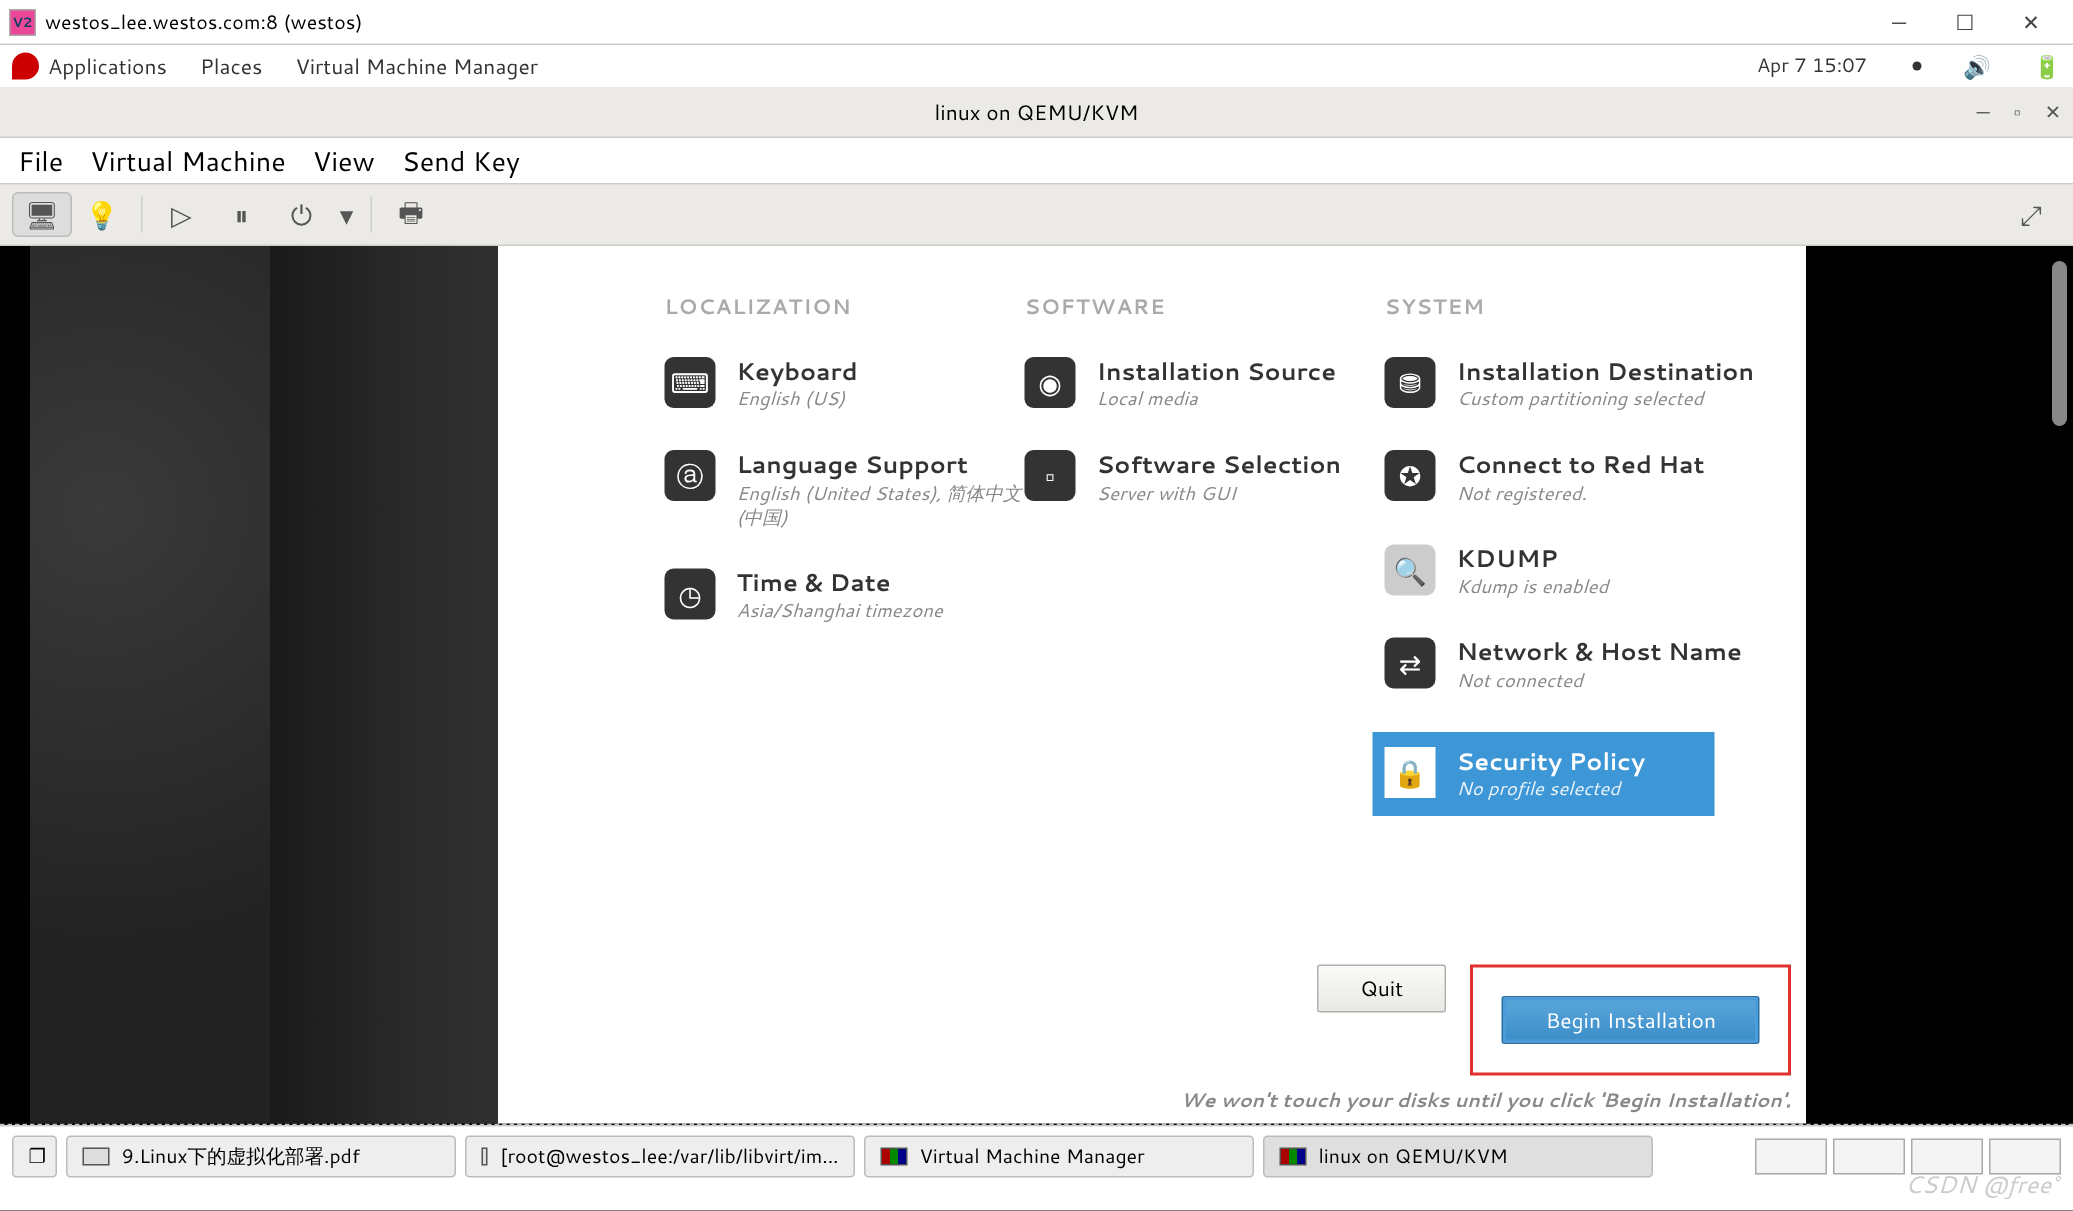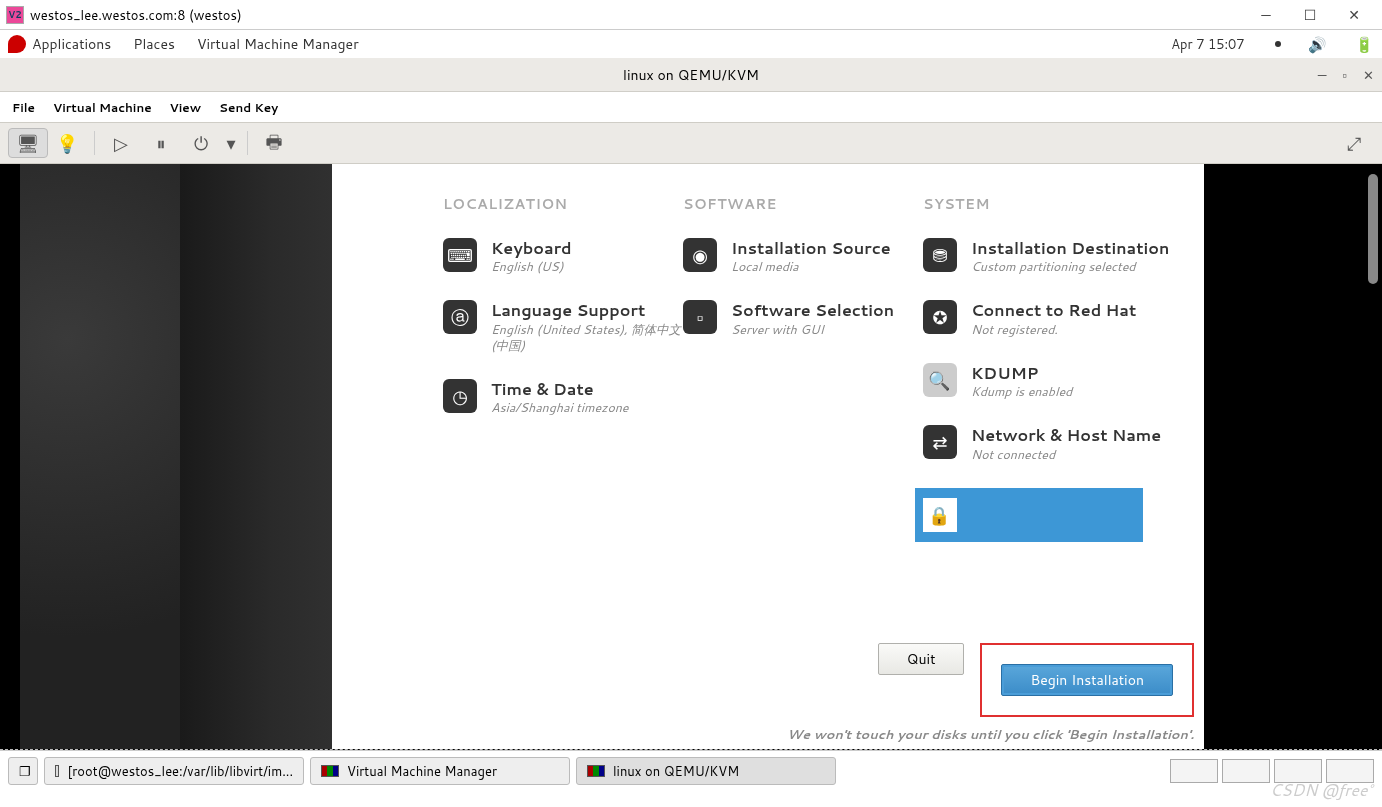--- a/index.html
+++ b/index.html
@@ -18,21 +18,21 @@
 .gnome-spacer { flex:1; }
 .gnome-right { display:flex; align-items:center; gap:28px; font-size:13px; }
 .dot { width:6px; height:6px; border-radius:50%; background:#333; display:inline-block; margin-left:2px;}
 .tray-icon { font-size:15px; }
 
 
 .vm-titlebar { height: 34px; background:#eceae6; display:flex; align-items:center; justify-content:center; font-size:14px; position:relative; border-bottom:1px solid #d0cec8;}
 .vm-titlebar .ctrls { position:absolute; right:8px; display:flex; gap:16px; font-size:13px; color:#555;}
 
 
-.vm-menubar { height: 30px; display:flex; align-items:center; gap:18px; padding:0 12px; font-size:12px; background:#fff;font-weight:bold;}
+.vm-menubar { height: 30px; display:flex; align-items:center; gap:18px; padding:0 12px; font-size:18px; background:#fff;}
 
 .vm-toolbar { height: 42px; background:#eceae6; border-top:1px solid #cfcdc6; border-bottom:1px solid #cfcdc6; display:flex; align-items:center; padding:0 8px; gap:0;}
 .tb-btn { width:40px; height:30px; border:1px solid transparent; display:flex; align-items:center; justify-content:center; font-size:18px; color:#555; border-radius:4px;}
 .tb-btn.active { border:1px solid #bbb; background:#ddd; }
 .tb-sep { width:1px; height:24px; background:#ccc; margin:0 6px; }
 .tb-spacer { flex:1; }
 
 
 .guest { height: 586px; display:flex; background:#000; border-bottom:1px dashed #bbb; }
 .left-black { width: 20px; background:#000; }
@@ -204,20 +204,24 @@
         </div>
         <div class="item">
           <div class="ic">⇄</div>
           <div class="tx">
               <div class="t">Network &amp; Host Name</div>
               <div class="s">Not connected</div>
             </div>
         </div>
         <div class="item selected">
           <div class="ic sel">🔒</div>
+          <div class="tx">
+              <div class="t">Security Policy</div>
+              <div class="s">No profile selected</div>
+            </div>
         </div>
       </div>
     </div>
     <div class="bottom-bar">
       <div class="btn-row">
         <button class="btn">Quit</button>
         <span class="red-box"><button class="btn primary">Begin Installation</button></span>
       </div>
       <div class="hint">We won't touch your disks until you click 'Begin Installation'.</div>
     </div>
@@ -226,20 +230,24 @@
     <div class="scrollbar-track">
         <div class="scrollbar-thumb"></div>
       </div>
   </div>
 </div>
 
 <div class="task-bar">
   <div class="task-btn" style="width:30px">❐</div>
   <div class="task-btn wide">
       <span class="task-icon mono"></span>
+      <span>9.Linux下的虚拟化部署.pdf</span>
+    </div>
+  <div class="task-btn wide">
+      <span class="task-icon mono"></span>
       <span>[root@westos_lee:/var/lib/libvirt/im...</span>
     </div>
   <div class="task-btn wide">
       <span class="task-icon"></span>
       <span>Virtual Machine Manager</span>
     </div>
   <div class="task-btn wide active">
       <span class="task-icon"></span>
       <span>linux on QEMU/KVM</span>
     </div>

